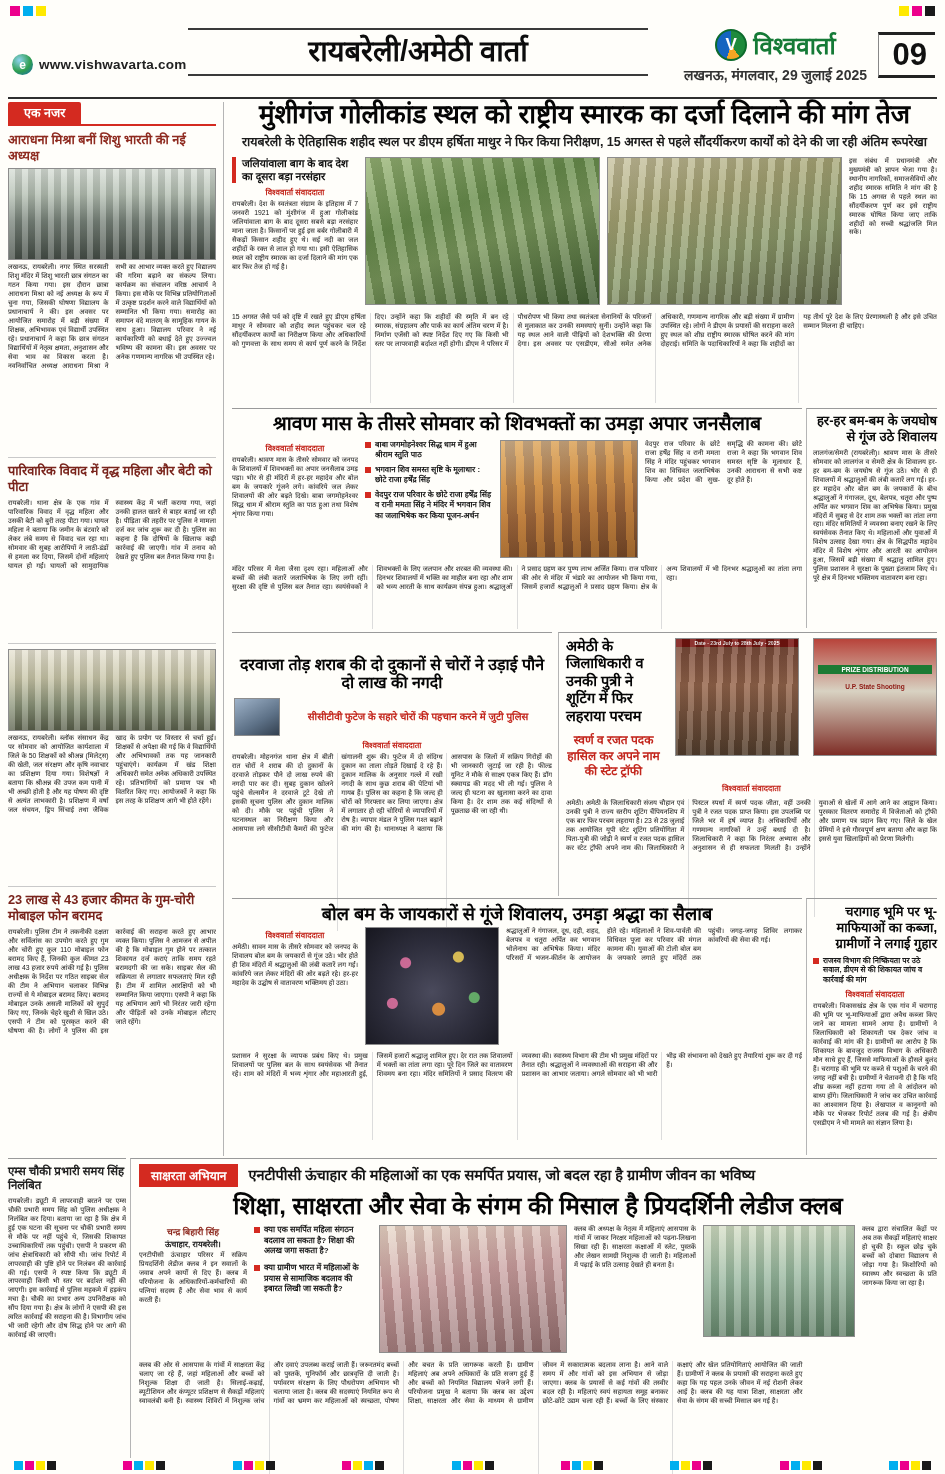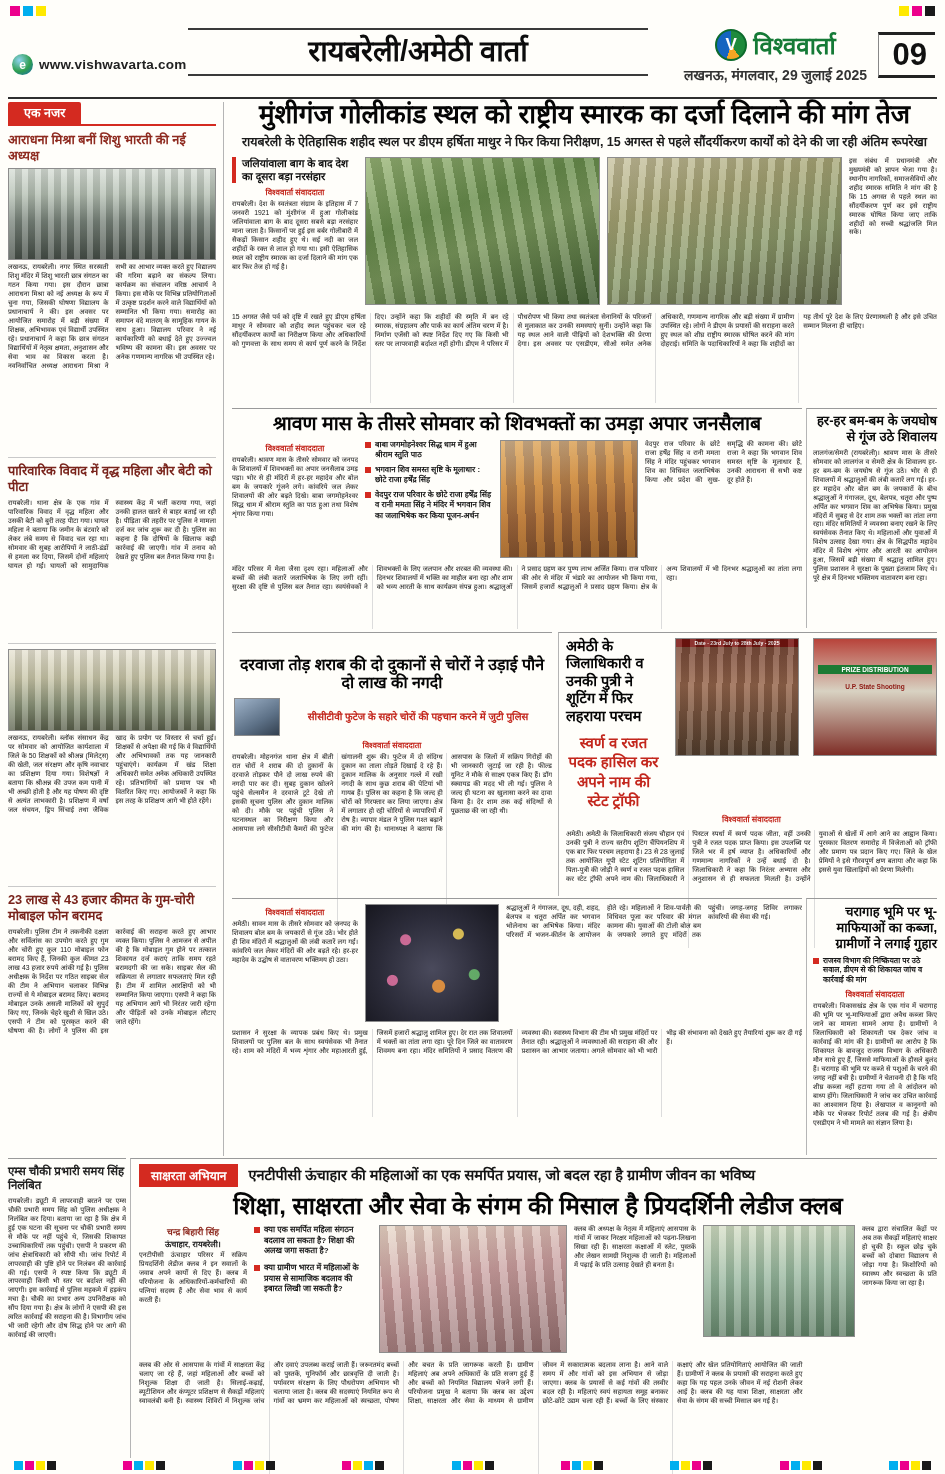--- a/index.html
+++ b/index.html
@@ -86,21 +86,21 @@
   .deck-row { display:flex; gap:6px; align-items:center; margin:5px 2px 3px; }
   .mini-photo { width:46px; height:38px; background:linear-gradient(150deg,#9fb3c9 0%,#5d7187 60%,#33404f 100%); border:1px solid #8d8d8d; flex-shrink:0; }
   .deck { font-size:10px; font-weight:bold; color:#c3261c; line-height:1.25; text-align:center; flex:1; }
   .theft-body { column-count:3; column-gap:8px; column-rule:1px solid #dcdcdc; height:178px; }
 
   
   .shooting { position:absolute; left:558px; top:632px; width:379px; height:264px; border-top:1px solid #9a9a9a; border-left:1px solid #b5b5b5; padding:5px 0 0 7px; }
   .shoot-top { display:flex; gap:14px; }
   .shoot-left { width:112px; }
   .shoot-h { font-size:14.5px; font-weight:800; line-height:1.2; color:#050505; }
-  .shoot-deck { font-size:15px; font-weight:bold; color:#c3261c; line-height:1.3; margin-top:8px; text-align:center; }
+  .shoot-deck { font-size:12px; font-weight:bold; color:#c3261c; line-height:1.3; margin-top:8px; text-align:center; }
   .p-shoot1 { width:124px; height:118px; background:linear-gradient(180deg,#7a4a3a 0%,#9a6a50 40%,#54402f 100%); }
   .p-shoot1:after { content:""; position:absolute; inset:0; background:repeating-linear-gradient(92deg,rgba(255,255,255,.14) 0 6px,rgba(20,10,5,.18) 6px 14px); }
   .p-shoot2 { width:124px; height:118px; background:linear-gradient(180deg,#b8433a 0%,#d8d2c2 45%,#7e2d26 100%); }
   .pbanner { position:absolute; top:0; left:0; right:0; background:#7a1410; color:#fff; font-size:5.2px; text-align:center; padding:1px 0; font-weight:bold; }
   .pgreen { position:absolute; top:26px; left:4px; right:4px; background:#1c7a33; color:#fff; font-size:6.5px; font-weight:800; text-align:center; padding:1px 0; }
   .pred { position:absolute; top:44px; left:4px; right:4px; color:#8e1712; font-size:6.5px; font-weight:800; text-align:center; }
   .shoot-body { margin-top:6px; column-count:3; column-gap:8px; column-rule:1px solid #dcdcdc; height:118px; }
 
   
   .bolbam { position:absolute; left:232px; top:898px; width:570px; height:257px; border-top:1px solid #9a9a9a; padding-top:5px; }
@@ -272,20 +272,21 @@
       <div class="photo p-shoot2">
         <div class="pgreen">PRIZE DISTRIBUTION</div>
         <div class="pred">U.P. State Shooting</div>
       </div>
     </div>
     <div class="byline">विश्ववार्ता संवाददाता</div>
     <div class="shoot-body tiny">अमेठी। अमेठी के जिलाधिकारी संजय चौहान एवं उनकी पुत्री ने राज्य स्तरीय शूटिंग चैंपियनशिप में एक बार फिर परचम लहराया है। 23 से 28 जुलाई तक आयोजित यूपी स्टेट शूटिंग प्रतियोगिता में पिता-पुत्री की जोड़ी ने स्वर्ण व रजत पदक हासिल कर स्टेट ट्रॉफी अपने नाम की। जिलाधिकारी ने पिस्टल स्पर्धा में स्वर्ण पदक जीता, वहीं उनकी पुत्री ने रजत पदक प्राप्त किया। इस उपलब्धि पर जिले भर में हर्ष व्याप्त है। अधिकारियों और गणमान्य नागरिकों ने उन्हें बधाई दी है। जिलाधिकारी ने कहा कि निरंतर अभ्यास और अनुशासन से ही सफलता मिलती है। उन्होंने युवाओं से खेलों में आगे आने का आह्वान किया। पुरस्कार वितरण समारोह में विजेताओं को ट्रॉफी और प्रमाण पत्र प्रदान किए गए। जिले के खेल प्रेमियों ने इसे गौरवपूर्ण क्षण बताया और कहा कि इससे युवा खिलाड़ियों को प्रेरणा मिलेगी।</div>
   </section>
 
   <section class="bolbam">
+    <h2 class="bol-h">बोल बम के जायकारों से गूंजे शिवालय, उमड़ा श्रद्धा का सैलाब</h2>
     <div class="bol-row">
       <div class="col-fix">
         <div class="byline">विश्ववार्ता संवाददाता</div>
         <div class="tiny" style="height:102px">अमेठी। सावन मास के तीसरे सोमवार को जनपद के शिवालय बोल बम के जयकारों से गूंज उठे। भोर होते ही शिव मंदिरों में श्रद्धालुओं की लंबी कतारें लग गईं। कांवरिये जल लेकर मंदिरों की ओर बढ़ते रहे। हर-हर महादेव के उद्घोष से वातावरण भक्तिमय हो उठा।</div>
       </div>
       <div class="photo p-linga"></div>
       <div class="bol-colC tiny" style="height:118px">श्रद्धालुओं ने गंगाजल, दूध, दही, शहद, बेलपत्र व धतूरा अर्पित कर भगवान भोलेनाथ का अभिषेक किया। मंदिर परिसरों में भजन-कीर्तन के आयोजन होते रहे। महिलाओं ने शिव-पार्वती की विधिवत पूजा कर परिवार की मंगल कामना की। युवाओं की टोली बोल बम के जयकारे लगाते हुए मंदिरों तक पहुंची। जगह-जगह शिविर लगाकर कांवरियों की सेवा की गई।</div>
     </div>
     <div class="bol-strip tiny">प्रशासन ने सुरक्षा के व्यापक प्रबंध किए थे। प्रमुख शिवालयों पर पुलिस बल के साथ स्वयंसेवक भी तैनात रहे। शाम को मंदिरों में भव्य शृंगार और महाआरती हुई, जिसमें हजारों श्रद्धालु शामिल हुए। देर रात तक शिवालयों में भक्तों का तांता लगा रहा। पूरे दिन जिले का वातावरण शिवमय बना रहा। मंदिर समितियों ने प्रसाद वितरण की व्यवस्था की। स्वास्थ्य विभाग की टीम भी प्रमुख मंदिरों पर तैनात रही। श्रद्धालुओं ने व्यवस्थाओं की सराहना की और प्रशासन का आभार जताया। अगले सोमवार को भी भारी भीड़ की संभावना को देखते हुए तैयारियां शुरू कर दी गई हैं।</div>
   </section>

